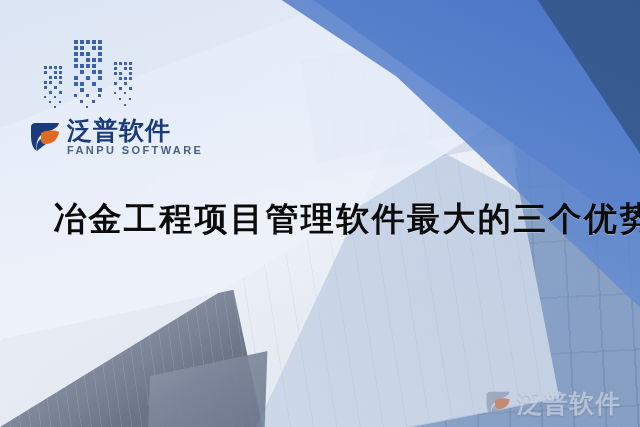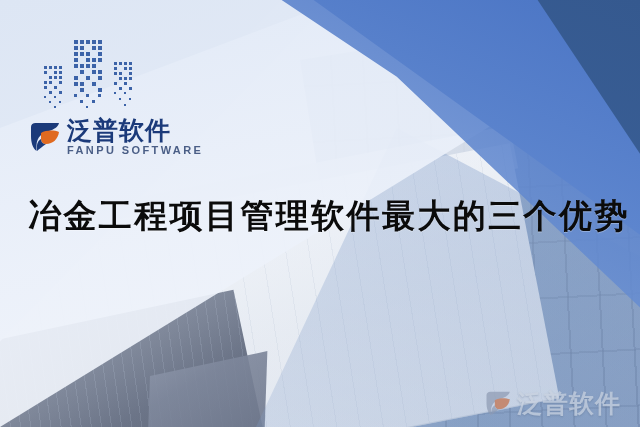--- a/index.html
+++ b/index.html
@@ -256,24 +256,24 @@
     font-weight: 700;
     color: #4a5e86;
     letter-spacing: 2.4px;
     margin-top: 2px;
     white-space: nowrap;
   }
 
   
   .headline {
     position: absolute;
-    left: 28px;
+    left: 53px;
     top: 199px;
     width: 560px;
-    font-family: Liberation Mono, monospace;
+    font-family: Liberation Serif, serif;
     font-size: 33px;
     font-weight: 700;
     color: #0b0b0b;
     letter-spacing: 2.4px;
     line-height: 1.22;
     white-space: nowrap;
     text-shadow: 0 1px 0 rgba(255,255,255,0.28);
   }
 
   

